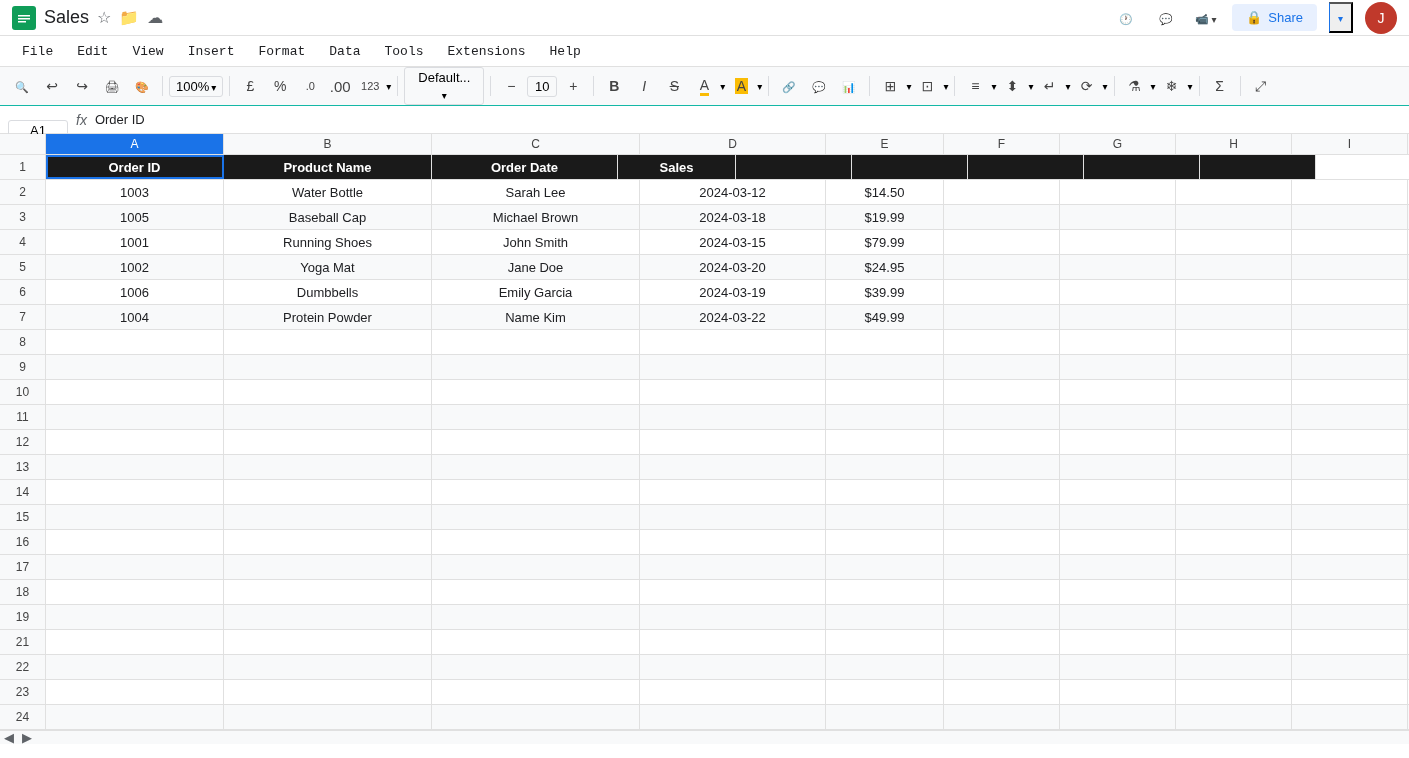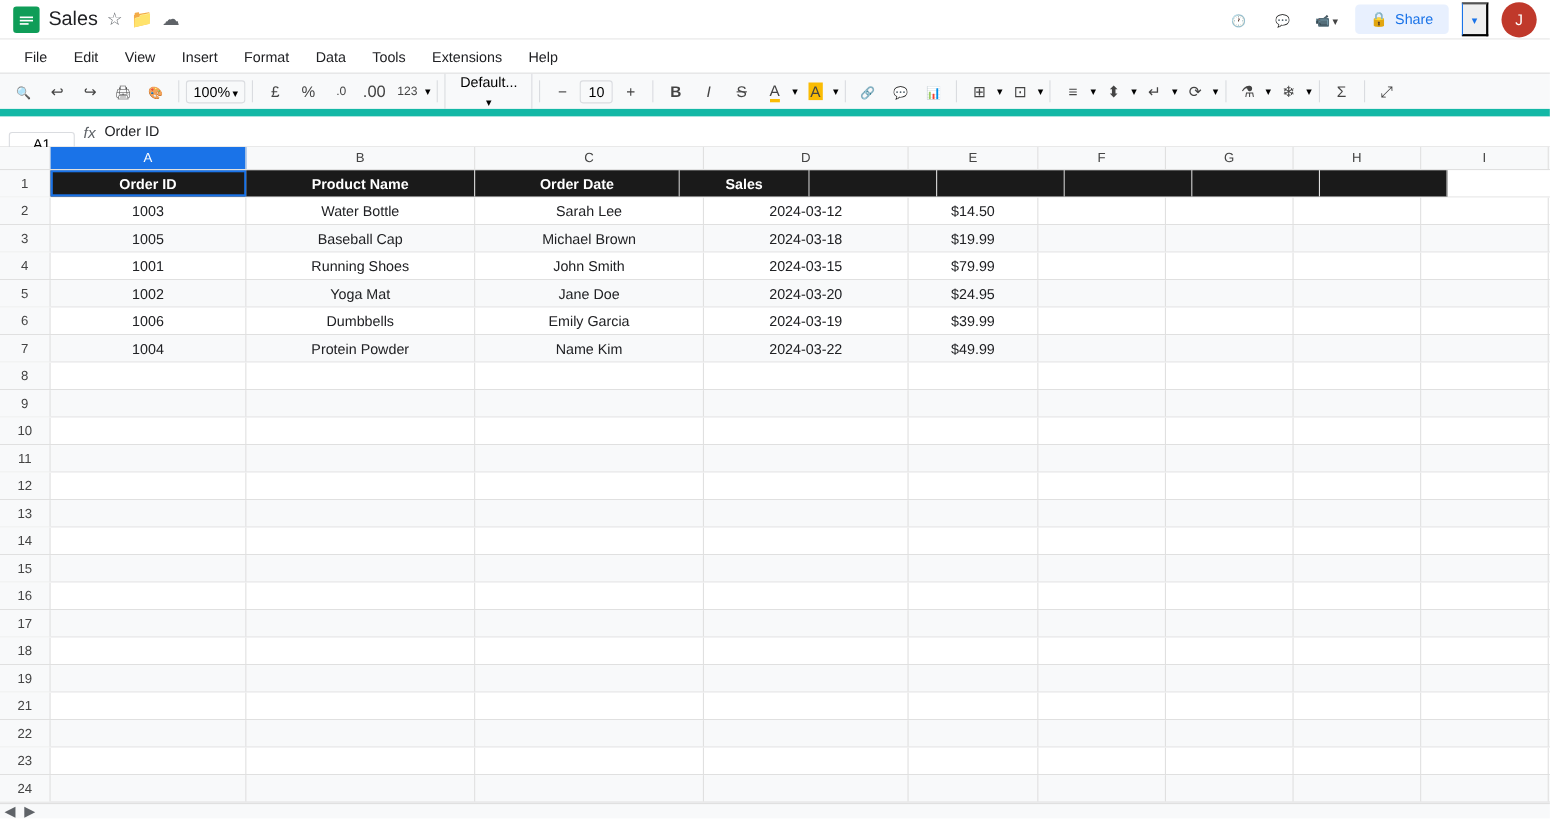--- a/index.html
+++ b/index.html
@@ -19,27 +19,28 @@
       display: flex; align-items: center; gap: 6px; background: #e8f0fe; color: #1a73e8;
       border: none; border-radius: 4px; padding: 6px 14px; font-size: 13px; cursor: pointer;
     }
     .share-dropdown { border-left: 1px solid #1a73e8; padding: 6px 8px; cursor: pointer; color: #1a73e8; }
     .avatar { width: 32px; height: 32px; border-radius: 50%; background: #c0392b; display: flex; align-items: center; justify-content: center; color: white; font-size: 14px; }
 
     
     .menu-bar {
       display: flex; align-items: center; height: 30px; padding: 0 12px; gap: 4px;
       background: #fff;
+      font-family: Liberation Mono, monospace;
     }
     .menu-item { padding: 4px 10px; font-size: 13px; color: #202124; cursor: pointer; border-radius: 3px; }
 
     
     .toolbar {
       display: flex; align-items: center; height: 40px; padding: 0 8px; gap: 2px;
-      background: #f8f9fa; border-bottom: 7px solid #14b8a6; border-top: 1px solid #e0e0e0;
+      background: #f8f9fa; border-bottom: 1px solid #14b8a6; border-top: 1px solid #e0e0e0;
       overflow: hidden;
     }
     .tb-btn {
       display: flex; align-items: center; justify-content: center;
       width: 28px; height: 28px; border-radius: 3px; cursor: pointer; color: #444;
       font-size: 14px; border: none; background: transparent;
     }
     .tb-separator { width: 1px; height: 20px; background: #dadce0; margin: 0 4px; }
     .tb-zoom { display: flex; align-items: center; gap: 2px; font-size: 13px; border: 1px solid #dadce0; border-radius: 3px; padding: 2px 6px; cursor: pointer; }
     .tb-font { display: flex; align-items: center; gap: 2px; font-size: 13px; border: 1px solid #dadce0; border-radius: 3px; padding: 2px 6px; min-width: 80px; cursor: pointer; flex-direction: column; }

